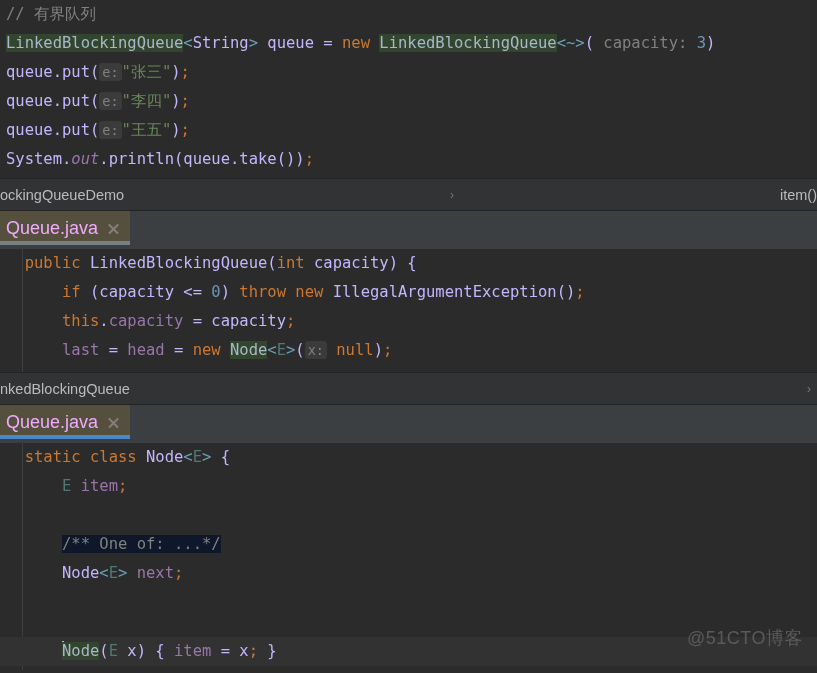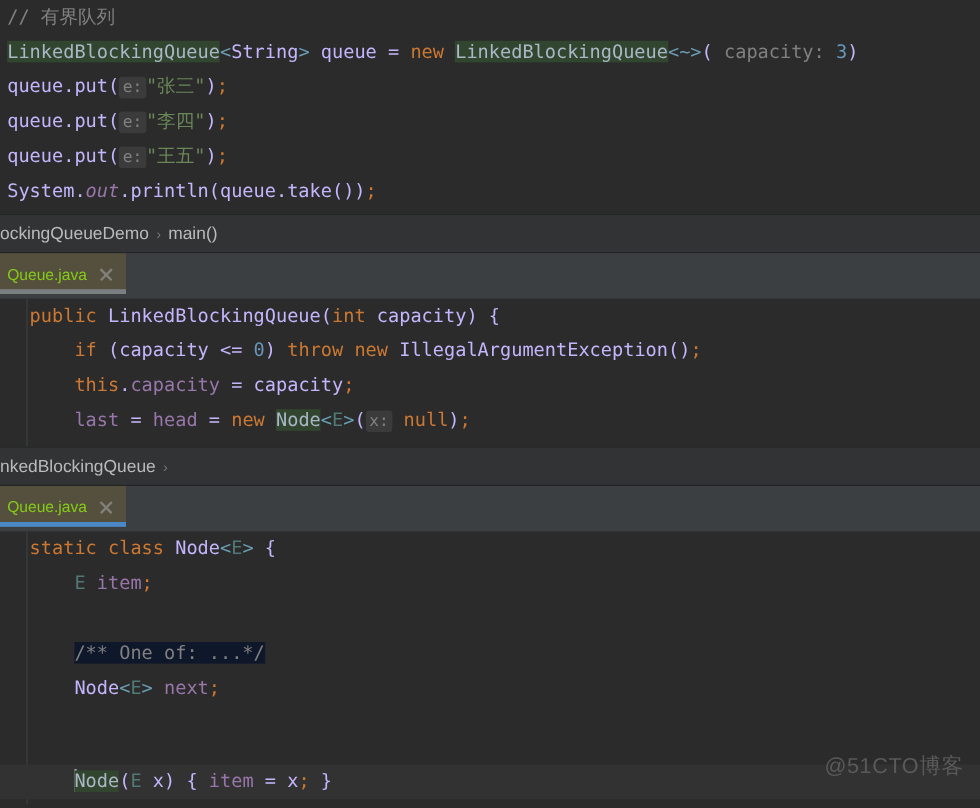--- a/index.html
+++ b/index.html
@@ -99,20 +99,21 @@
     border-bottom: 1px solid #232525;
     display: flex;
     align-items: center;
     padding-left: 0px;
     font-family: "Liberation Sans", sans-serif;
     font-size: 14.5px;
     color: #bbbbbb;
     box-sizing: border-box;
     overflow: hidden;
     white-space: nowrap;
+    justify-content: space-between;
   }
   .bc-seg { color: #bbbbbb; }
   .bc-sep {
     color: #777777;
     margin: 0 6px;
     font-size: 12px;
   }
 
   
   .tabbar {
@@ -127,22 +128,22 @@
     height: 34px;
     display: flex;
     align-items: center;
     background: #55503e;
     padding: 0 10px 0 6px;
     position: relative;
     box-sizing: border-box;
   }
   .tab-label {
     font-family: "Liberation Sans", sans-serif;
-    font-size: 13px;
-    color: #84cc16;
+    font-size: 18px;
+    color: #f0abfc;
     white-space: nowrap;
   }
   .tab-close {
     margin-left: 9px;
     width: 13px;
     height: 13px;
     position: relative;
     opacity: .65;
   }
   .tab-close::before, .tab-close::after {
@@ -181,21 +182,21 @@
 
 <div id="app">
 
   <div class="pane" id="pane-top" style="height:178px;">
     <div class="code" id="code-top"><div class="line"><span class="cmt">// 有界队列</span></div><div class="line"><span class="ident-hl">LinkedBlockingQueue</span><span class="angle">&lt;</span><span class="punct">String</span><span class="angle">&gt;</span><span class="punct"> queue </span><span class="punct">= </span><span class="kw">new </span><span class="ident-hl">LinkedBlockingQueue</span><span class="angle">&lt;~&gt;</span><span class="punct">(</span><span class="hint-inline"> capacity: </span><span class="num">3</span><span class="punct">)</span></div><div class="line"><span class="punct">queue.put(</span><span class="hintbg">e:</span><span class="str">"张三"</span><span class="punct">)</span><span class="semi">;</span></div><div class="line"><span class="punct">queue.put(</span><span class="hintbg">e:</span><span class="str">"李四"</span><span class="punct">)</span><span class="semi">;</span></div><div class="line"><span class="punct">queue.put(</span><span class="hintbg">e:</span><span class="str">"王五"</span><span class="punct">)</span><span class="semi">;</span></div><div class="line"><span class="punct">System.</span><span class="fld" style="font-style: italic;">out</span><span class="punct">.println(queue.take())</span><span class="semi">;</span></div></div>
   </div>
 
   <div class="breadcrumb" id="bc-top">
       <span class="bc-seg">ockingQueueDemo</span>
       <span class="bc-sep">›</span>
-      <span class="bc-seg">main()</span>
+      <span class="bc-seg">item()</span>
     </div>
 
   <div class="tabbar" id="tabbar-middle">
     <div class="tab" id="tab-middle">
       <span class="tab-label">Queue.java</span>
       <span class="tab-close"></span>
       <span class="tab-underline inactive"></span>
     </div>
   </div>
 

